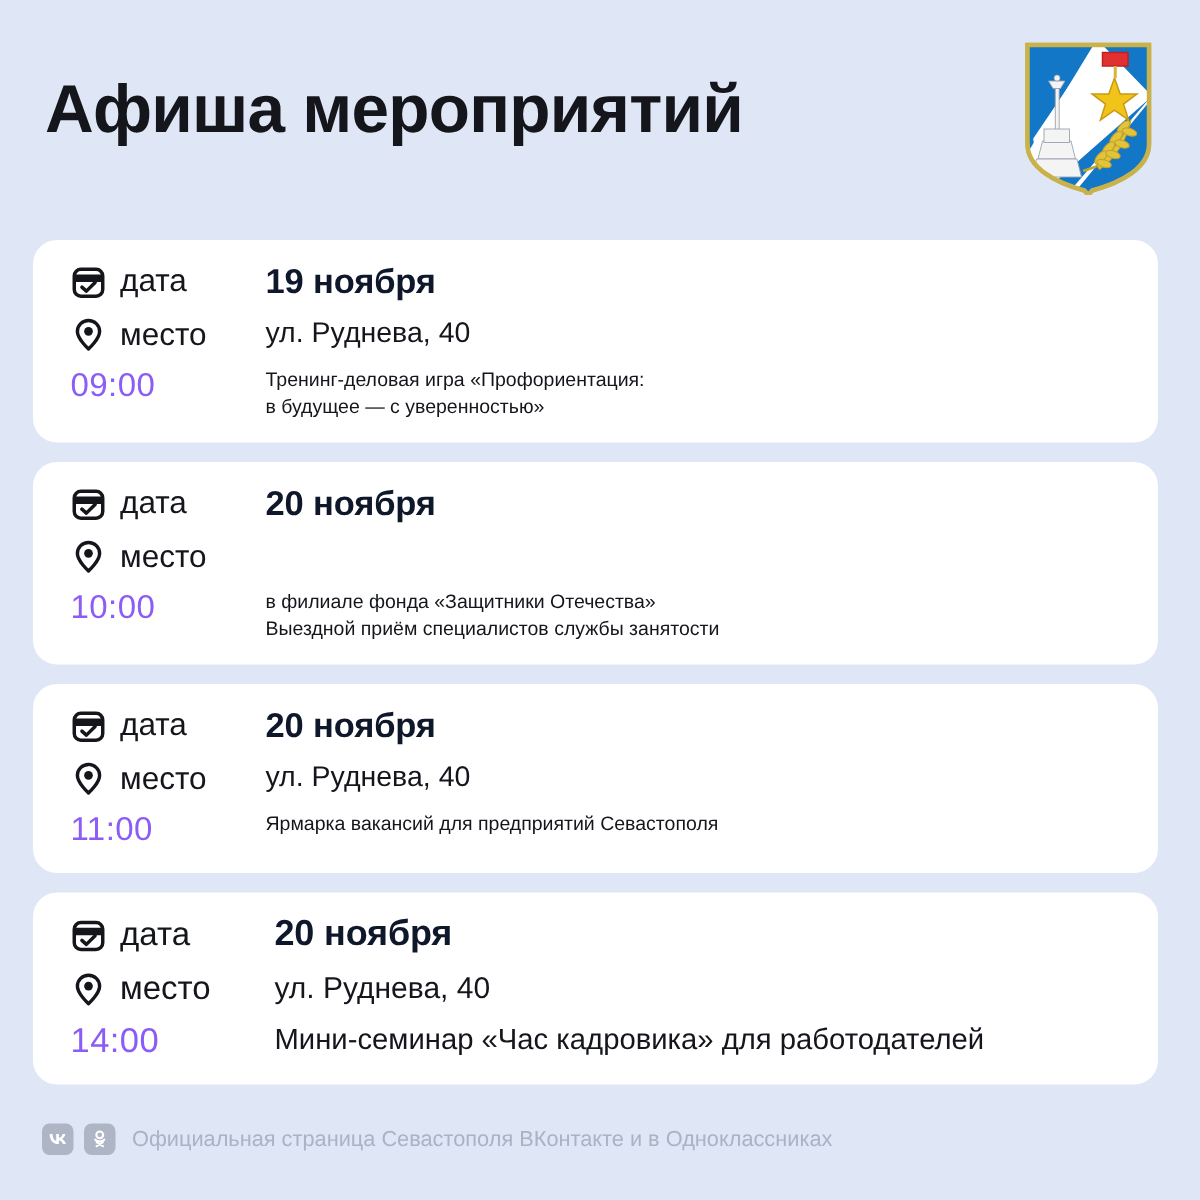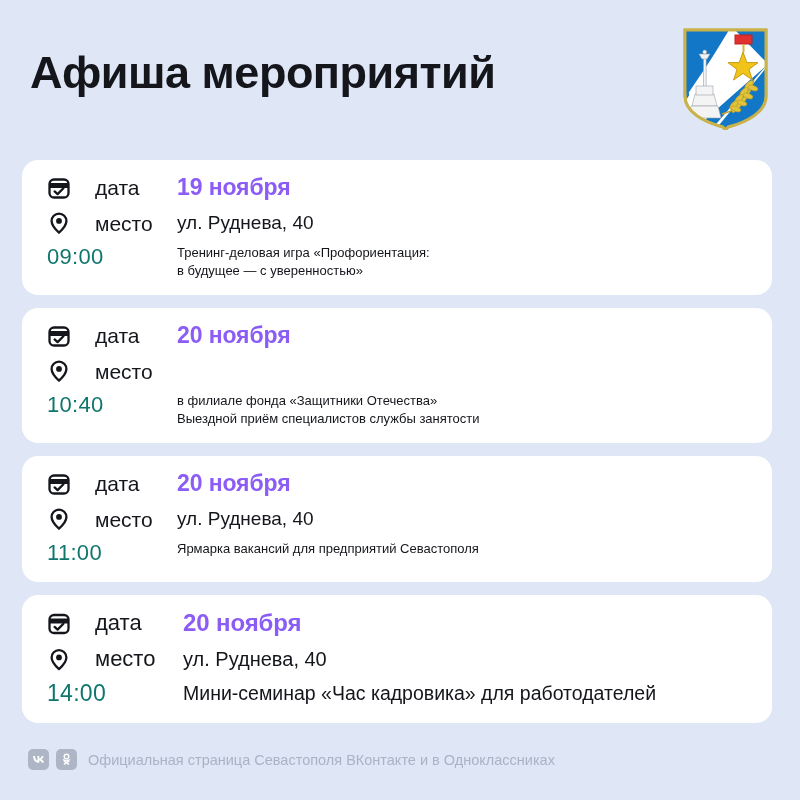--- a/index.html
+++ b/index.html
@@ -78,51 +78,51 @@
   .row-desc {
     display: flex;
     align-items: flex-start;
   }
 
   .lbl-col {
     width: 130px;
     flex: 0 0 130px;
     display: flex;
     align-items: center;
-    gap: 24px;
+    gap: 9px;
   }
   .lbl-text {
     font-size: 21px;
     font-weight: 400;
     color: #14161c;
     line-height: 1;
   }
   .time-col {
     width: 130px;
     flex: 0 0 130px;
     font-size: 22px;
     font-weight: 500;
-    color: #0f766e;
+    color: #8b5cf6;
     letter-spacing: 0.3px;
   }
 
   .icon-box {
     width: 24px;
     height: 24px;
     flex: 0 0 24px;
     display: flex;
     align-items: center;
     justify-content: center;
   }
   .icon-box svg { display: block; }
 
   .val-date {
     font-size: 23px;
     font-weight: 700;
-    color: #8b5cf6;
+    color: #0f172a;
     letter-spacing: -0.1px;
   }
   .val-place {
     font-size: 19px;
     font-weight: 400;
     color: #14161c;
   }
   .val-desc {
     font-size: 13px;
     font-weight: 500;
@@ -290,21 +290,21 @@
           <span class="icon-box">
             <svg width="24" height="24" viewBox="0 0 24 24">
                 <path d="M12 2.6 C7.9 2.6 4.6 5.9 4.6 10 C4.6 15 12 21.6 12 21.6 C12 21.6 19.4 15 19.4 10 C19.4 5.9 16.1 2.6 12 2.6 Z" fill="none" stroke="#14161c" stroke-width="2.3" stroke-linejoin="round"></path>
                 <circle cx="12" cy="9.9" r="2.9" fill="#14161c"></circle>
               </svg>
           </span>
           <span class="lbl-text">место</span>
         </div>
       </div>
       <div class="row-desc">
-        <div class="time-col">10:40</div>
+        <div class="time-col">10:00</div>
         <div class="val-desc">
           <div>в филиале фонда «Защитники Отечества»</div>
           <div>Выездной приём специалистов службы занятости</div>
         </div>
       </div>
     </div>
 
     <div class="card">
       <div class="row r1">
         <div class="lbl-col">

